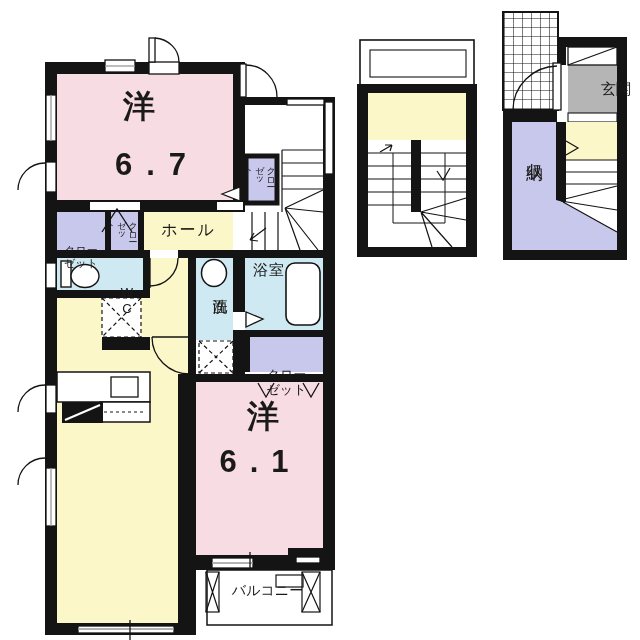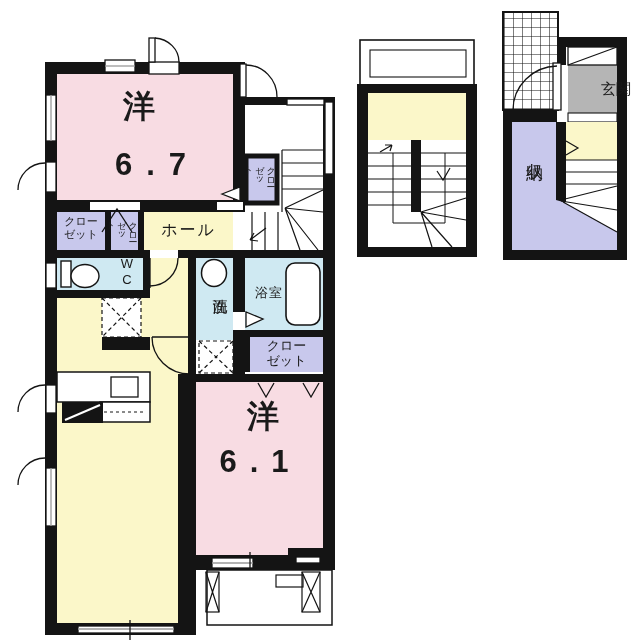--- a/index.html
+++ b/index.html
@@ -1,20 +1,20 @@
 <!DOCTYPE html>
 <html><head>
 <meta charset="utf-8">
 <style>
   html,body{margin:0;padding:0;background:#fff;}
   .canvas{position:relative;width:640px;height:640px;background:#fff;overflow:hidden;
           font-family:"Liberation Sans",sans-serif;color:#141414;}
   .canvas svg{position:absolute;left:0;top:0;}
   .lbl{position:absolute;color:#1a1a1a;text-align:center;white-space:nowrap;line-height:1.15;}
-  .two{white-space:normal;}
+  .two{white-space:normal;margin-top:29px;}
   .vtext{writing-mode:vertical-rl;text-orientation:upright;white-space:normal;
          letter-spacing:1px;text-align:start;line-height:1.25;}
   .b{font-weight:bold;}
 </style>
 </head>
 <body>
 
 <div class="canvas">
 
 <svg width="640" height="640" viewBox="0 0 640 640">
@@ -228,28 +228,29 @@
 
 <div class="lbl vtext" style="left:250px;top:160px;width:26px;height:32px;font-size:9px;">クローゼット</div>
 
 <div class="lbl two" style="left:111px;top:256px;width:32px;font-size:13px;line-height:1.25;">
   <div>W</div>
   <div>C</div>
 </div>
 
 <div class="lbl vtext" style="left:203px;top:287px;width:26px;height:44px;font-size:15px;">洗面</div>
 
-<div class="lbl" style="left:246px;top:286px;width:46px;font-size:13px;letter-spacing:1px;">浴室</div>
+<div class="lbl" style="left:246px;top:261px;width:46px;font-size:15px;letter-spacing:1px;">浴室</div>
 
 <div class="lbl two" style="left:250px;top:339px;width:73px;font-size:13px;">
   <div>クロー</div>
   <div>ゼット</div>
 </div>
 
 <div class="lbl b" style="left:233px;top:398px;width:60px;font-size:32px;">洋</div>
 <div class="lbl b" style="left:198px;top:444px;width:125px;font-size:31px;letter-spacing:13px;">6.1</div>
 
 
+<div class="lbl" style="left:215px;top:582px;width:105px;font-size:14px;">バルコニー</div>
 
 <div class="lbl" style="left:590px;top:80px;width:52px;font-size:15px;">玄関</div>
 <div class="lbl vtext" style="left:515px;top:150px;width:30px;height:60px;font-size:17px;">収納</div>
 
 </div>
 
 </body></html>

